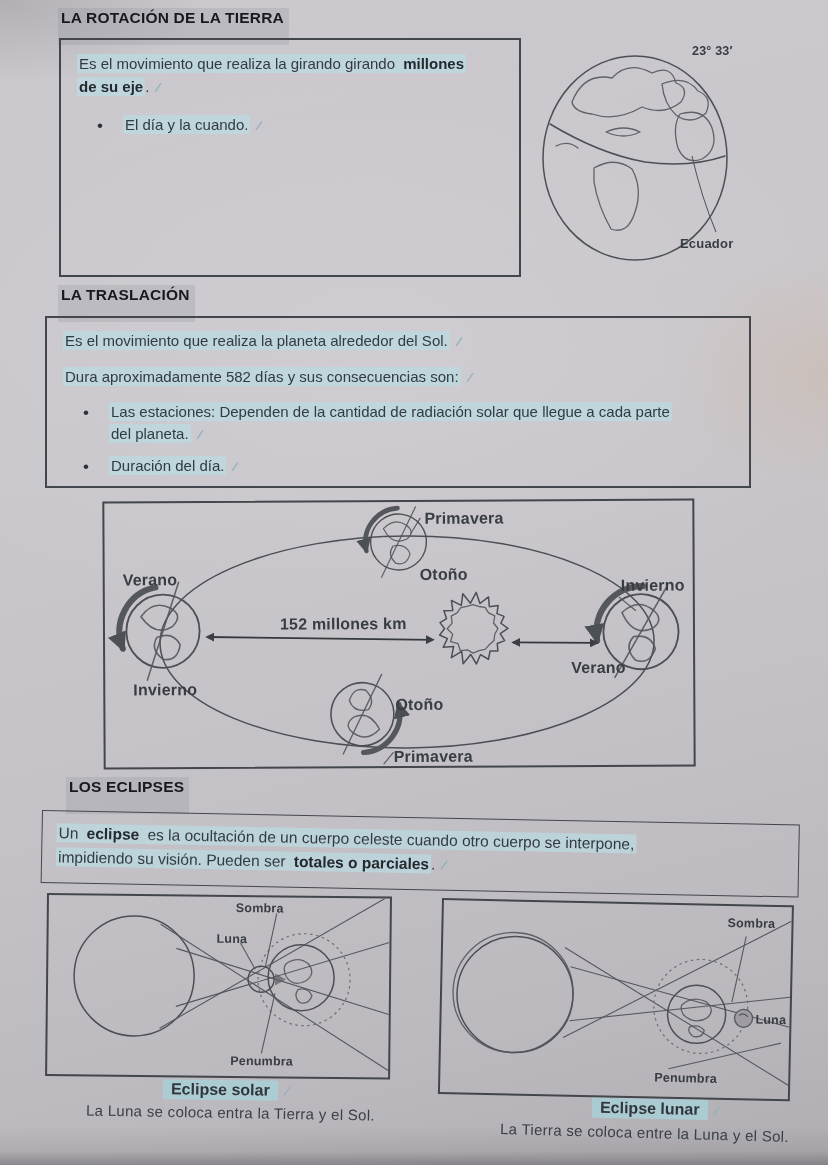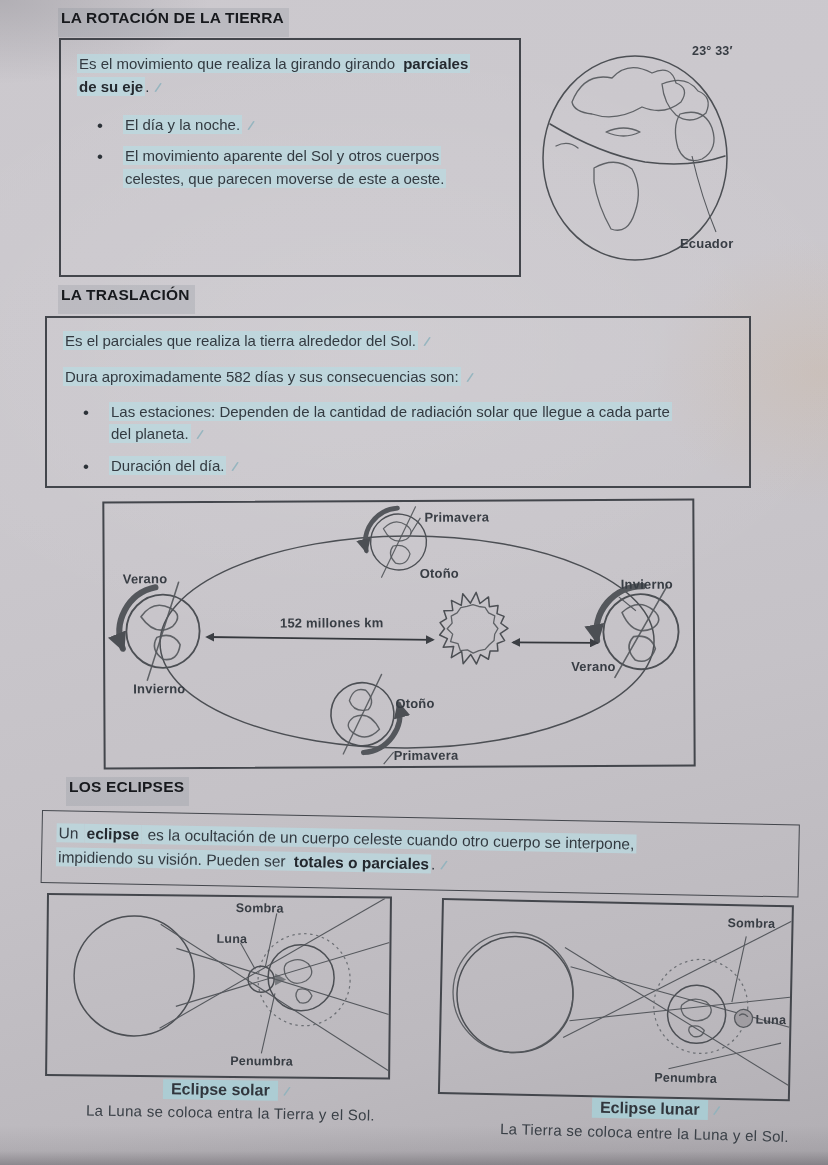--- a/index.html
+++ b/index.html
@@ -9,56 +9,55 @@
     background:
       radial-gradient(ellipse 240px 190px at 99% 32%, rgba(201,175,146,.30), transparent 70%),
       radial-gradient(ellipse 300px 120px at 0% 0%, rgba(40,40,48,.16), transparent 70%),
       radial-gradient(ellipse 700px 420px at 45% 30%, rgba(255,255,255,.10), transparent 75%),
       linear-gradient(to top, rgba(62,58,64,.38) 0px, rgba(62,58,64,.10) 14px, transparent 40px),
       linear-gradient(166deg,#ccc9ce 0%,#cac7cc 38%,#c5c2c7 62%,#bcb9be 85%,#b1aeb3 100%);
   }
   .abs{position:absolute;}
   .h1{
     position:absolute;font-weight:bold;font-size:15.5px;letter-spacing:.2px;color:#17191d;
-    background:rgba(122,130,142,.20);padding:1px 5px 10px 3px;white-space:nowrap;
+    background:rgba(122,130,142,.20);padding:1px 5px 18px 3px;white-space:nowrap;
   }
   .box{position:absolute;border:2px solid #43464c;box-sizing:border-box;}
   .bodytext{font-size:15px;line-height:1.52;color:#333a41;}
   .b{font-weight:bold;color:#24292f;}
   .hl{background:rgba(186,217,224,.75);box-decoration-break:clone;-webkit-box-decoration-break:clone;padding:1px 2px;}
   .tick{color:#8db2bd;font-weight:bold;display:inline-block;transform:rotate(16deg) skewX(-8deg);
         font-size:13px;margin-left:7px;opacity:.85;}
   .bul{position:relative;padding-left:46px;margin-top:9px;}
   .bul::before{content:"\2022";position:absolute;left:20px;top:-1px;font-size:17px;color:#2c3238;}
-  .dlab{position:absolute;font-size:13px;font-weight:bold;color:#383d44;letter-spacing:.2px;white-space:nowrap;}
+  .dlab{position:absolute;font-size:16px;font-weight:bold;color:#383d44;letter-spacing:.2px;white-space:nowrap;}
   .fig svg{position:absolute;left:0;top:0;width:100%;height:100%;}
   .cap{position:absolute;font-size:16px;font-weight:bold;color:#31363d;white-space:nowrap;}
   .cap-hl{background:rgba(168,209,216,.8);padding:1px 8px 2px;}
   .subcap{position:absolute;font-size:15px;color:#3a4047;white-space:nowrap;letter-spacing:.3px;}
   .sk{stroke:#4c4f54;fill:none;stroke-width:1.5;stroke-linecap:round;stroke-linejoin:round;}
   .sk2{stroke:#53565b;fill:none;stroke-width:1.3;stroke-linecap:round;stroke-linejoin:round;opacity:.9;}
   .dot{stroke:#6c6f74;fill:none;stroke-width:1.2;stroke-dasharray:2.5 3.5;}
   .thin{stroke:#55585d;stroke-width:1.1;fill:none;}
 </style>
 </head>
 <body>
 
 <div class="page">
 
   <div class="h1" style="left:58px;top:8px;">LA ROTACIÓN DE LA TIERRA</div>
 
   <div class="box" style="left:59px;top:38px;width:462px;height:239px;padding:13px 16px;">
     <div class="bodytext" style="width:430px;">
       <div>
-        <div><span class="hl">Es el movimiento que realiza la girando girando </span><span class="hl b">parciales</span></div>
+        <div><span class="hl">Es el movimiento que realiza la girando girando </span><span class="hl b">millones</span></div>
         <div><span class="hl b">de su eje</span><span>.</span><span class="tick">/</span></div>
       </div>
       <div style="margin-top:15px;">
-        <div class="bul"><span class="hl">El día y la noche.</span><span class="tick">/</span></div>
-        <div class="bul" style="width:372px;"><span class="hl">El movimiento aparente del Sol y otros cuerpos celestes, que parecen moverse de este a oeste.</span></div>
+        <div class="bul"><span class="hl">El día y la cuando.</span><span class="tick">/</span></div>
       </div>
     </div>
   </div>
 
   <div class="fig abs" style="left:540px;top:36px;width:290px;height:240px;">
     <svg viewBox="0 0 290 240">
       <ellipse class="sk" cx="95" cy="122" rx="92" ry="102"></ellipse>
 
       <path class="sk" d="M 10 88 Q 60 118 105 126 Q 150 132 185 120"></path>
 
@@ -72,21 +71,21 @@
       <path class="thin" d="M 152 120 C 158 146 166 172 176 196"></path>
     </svg>
     <span class="dlab" style="left:152px;top:8px;font-size:12.5px;">23° 33′</span>
     <span class="dlab" style="left:140px;top:200px;font-size:13px;">Ecuador</span>
   </div>
 
   <div class="h1" style="left:58px;top:285px;">LA TRASLACIÓN</div>
 
   <div class="box" style="left:45px;top:316px;width:706px;height:172px;padding:12px 16px;">
     <div class="bodytext">
-      <div><span class="hl">Es el parciales que realiza la tierra alrededor del Sol.</span><span class="tick">/</span></div>
+      <div><span class="hl">Es el movimiento que realiza la planeta alrededor del Sol.</span><span class="tick">/</span></div>
       <div style="margin-top:13px;"><span class="hl">Dura aproximadamente 582 días y sus consecuencias son:</span><span class="tick">/</span></div>
       <div style="margin-top:12px;">
         <div class="bul" style="width:566px;"><span class="hl">Las estaciones: Dependen de la cantidad de radiación solar que llegue a cada parte del planeta.</span><span class="tick">/</span></div>
         <div class="bul"><span class="hl">Duración del día.</span><span class="tick">/</span></div>
       </div>
     </div>
   </div>
 
   <div class="box fig" style="left:103px;top:500px;width:592px;height:268px;border-width:2.5px;transform:rotate(-0.3deg);">
     <svg viewBox="0 0 588 264">

